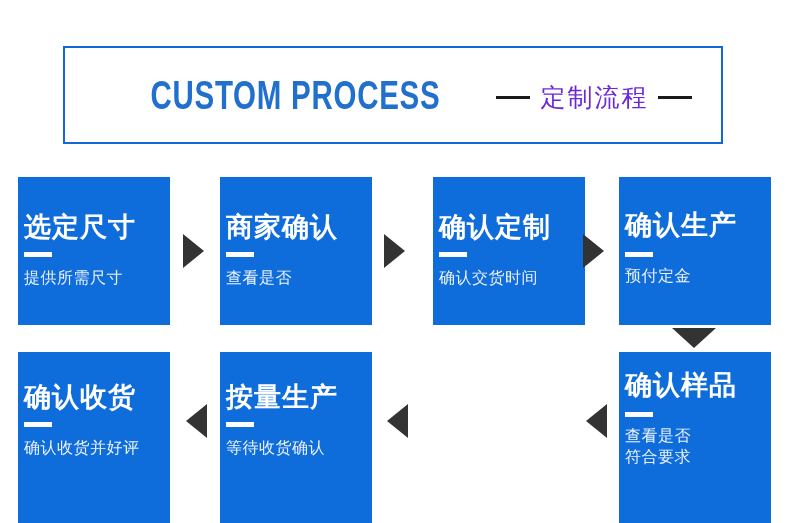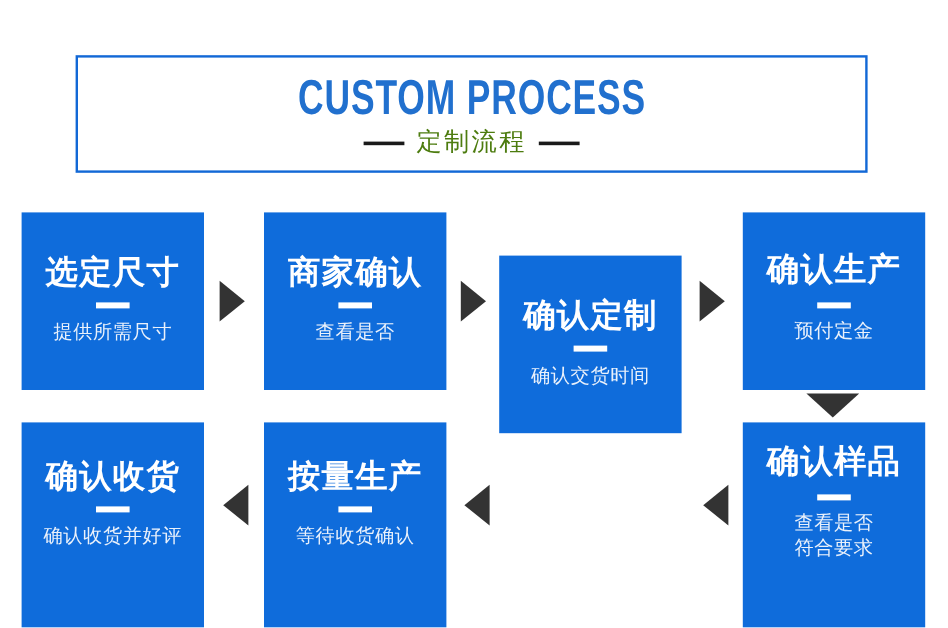--- a/index.html
+++ b/index.html
@@ -18,21 +18,21 @@
   
   #header-box {
     position: absolute;
     left: 63px;
     top: 46px;
     width: 656px;
     height: 94px;
     border: 2px solid #1268D6;
     box-sizing: content-box;
     display: flex;
-    flex-direction: column;
+    flex-direction: row;
     align-items: center;
     justify-content: center;
   }
   #header-title-en {
     color: #2170CE;
     font-family: "Liberation Sans Narrow", "Liberation Sans", sans-serif;
     font-weight: bold;
     font-size: 41px;
     line-height: 44px;
     letter-spacing: 1px;
@@ -47,22 +47,22 @@
     gap: 10px;
     margin-top: 4px;
   }
   .header-rule {
     display: block;
     width: 34px;
     height: 3px;
     background: #1a1a1a;
   }
   #header-title-cn {
-    color: #4d7c0f;
-    font-size: 21px;
+    color: #6d28d9;
+    font-size: 25px;
     line-height: 24px;
     letter-spacing: 2px;
     white-space: nowrap;
     font-weight: normal;
   }
 
   
   .flow-row {
     position: absolute;
     left: 0;
@@ -71,31 +71,31 @@
   }
   #flow-row-1 { top: 177px; }
   #flow-row-2 { top: 352px; height: 171px; }
 
   .step-box {
     position: absolute;
     width: 152px;
     background: #0F6CDB;
     display: flex;
     flex-direction: column;
-    align-items: center;
+    align-items: flex-start;
     justify-content: center;
     box-sizing: border-box;
     padding: 6px 6px 10px 6px;
   }
   #flow-row-1 .step-box { height: 148px; top: 0; }
   #flow-row-2 .step-box { height: 171px; top: 0; padding-bottom: 42px; }
 
   .col-1 { left: 18px; }
   .col-2 { left: 220px; }
-  .col-3 { left: 416px; margin-top: 36px; }
+  .col-3 { left: 433px; }
   .col-4 { left: 619px; font-family: Liberation Mono, monospace; }
 
   .step-title {
     color: #ffffff;
     font-weight: bold;
     font-size: 27px;
     line-height: 32px;
     letter-spacing: 1px;
     white-space: nowrap;
     text-align: center;

